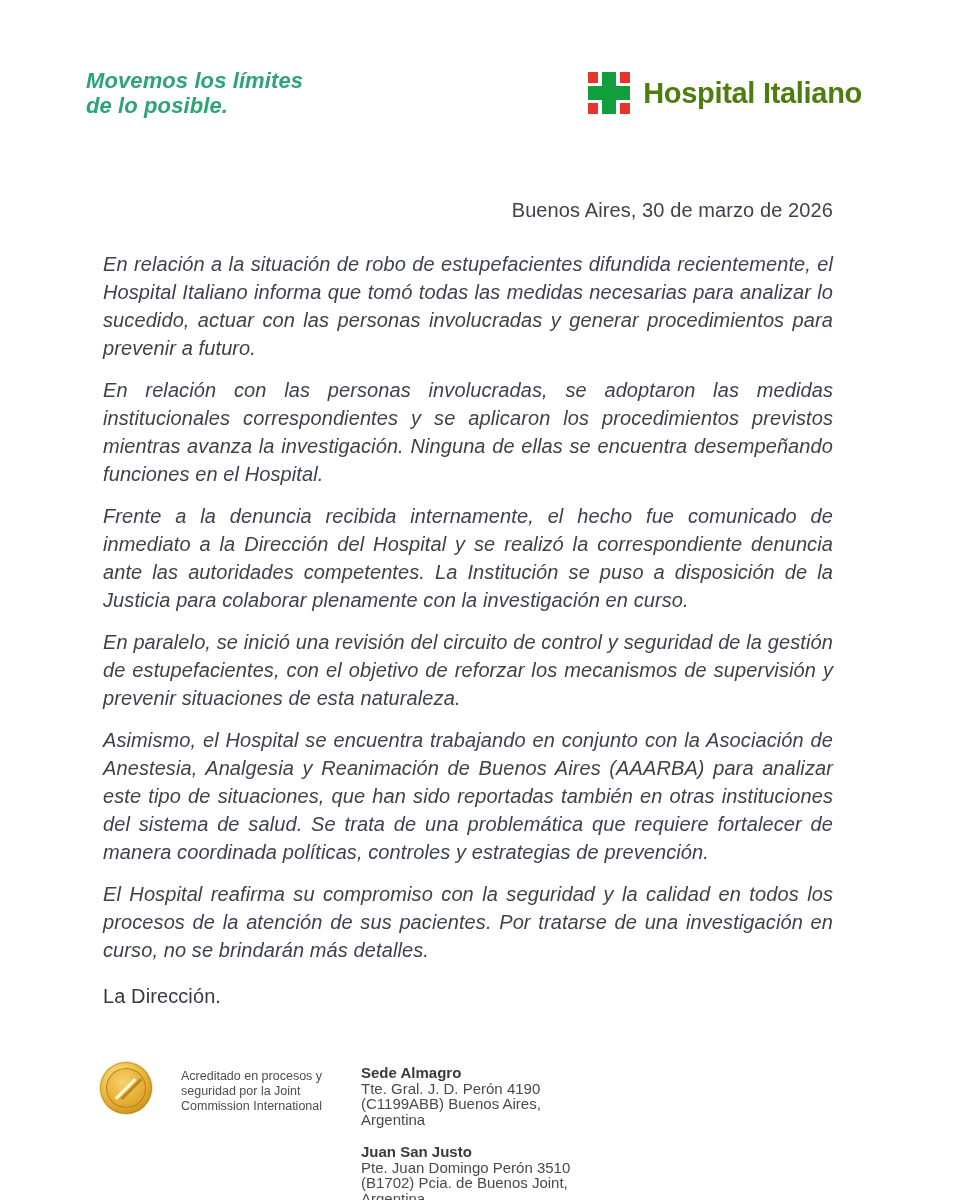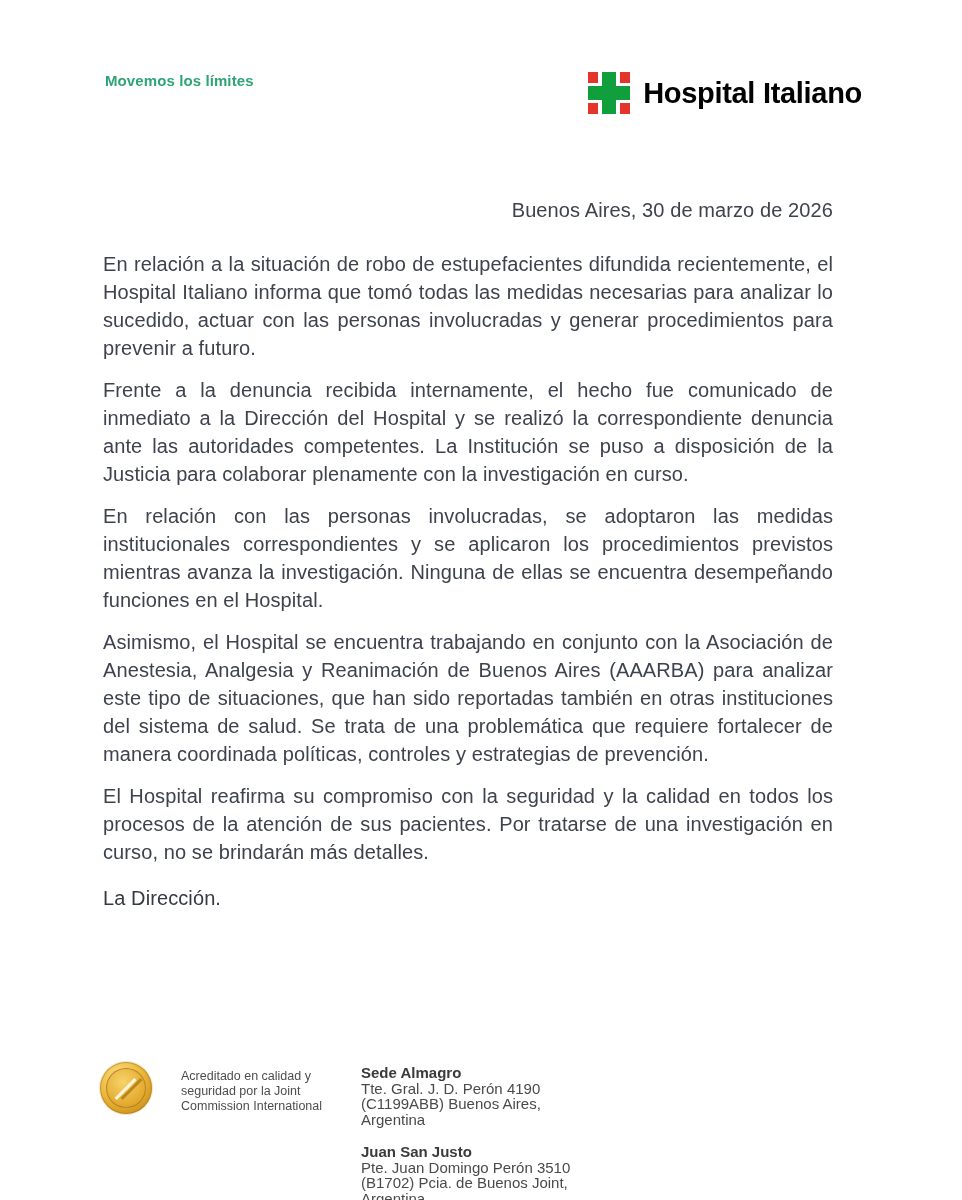--- a/index.html
+++ b/index.html
@@ -7,51 +7,52 @@
     width:962px;height:1200px;
     background:#ffffff;
     font-family:"Liberation Sans","DejaVu Sans",sans-serif;
     position:relative;
     overflow:hidden;
   }
   .page{position:absolute;inset:0;background:#fff;}
 
   
   .tagline{
-    position:absolute;left:105px;top:68px;
-    font-size:15px;line-height:25px;font-weight:700;
+    position:absolute;left:86px;top:68px;
+    font-size:22px;line-height:25px;font-weight:700;
     color:var(--brand-green,#2ea475);
     letter-spacing:.1px;
+    font-style:italic;
   }
   .brand{
     position:absolute;top:72px;right:100px;
     display:flex;align-items:center;gap:13px;
   }
   .logo-mark{position:relative;width:42px;height:42px;flex:0 0 auto;}
   .logo-mark .vbar{position:absolute;left:14px;top:0;width:14px;height:42px;background:var(--logo-green,#119e3c);}
   .logo-mark .hbar{position:absolute;top:14px;left:0;width:42px;height:14px;background:var(--logo-green,#119e3c);}
   .logo-mark .corner{position:absolute;width:10px;height:11px;background:var(--logo-red,#e5352b);}
   .logo-mark .tl{left:0;top:0;}
   .logo-mark .tr{right:0;top:0;}
   .logo-mark .bl{left:0;bottom:0;}
   .logo-mark .br{right:0;bottom:0;}
   .brand-name{
-    font-size:29px;font-weight:700;color:#000000;letter-spacing:-.3px;
+    font-size:29px;font-weight:700;color:#4d7c0f;letter-spacing:-.3px;
     white-space:nowrap;
   }
 
   
   .letter{
     position:absolute;left:103px;top:196px;width:730px;
     color:#3d424d;
     font-size:20px;line-height:28px;
     letter-spacing:.1px;
   }
   .dateline{text-align:right;margin:0 0 26px 0;}
-  .letter p{margin:0 0 14px 0;text-align:justify;}
+  .letter p{margin:0 0 14px 0;text-align:justify;font-style:italic;}
   .letter p.last{margin-bottom:18px;}
   .signature{font-weight:400;color:#343943;}
 
   
   .seal{
     position:absolute;left:100px;top:1062px;
     width:52px;height:52px;border-radius:50%;
     background:radial-gradient(circle at 38% 30%,#fce08b,#ecb93f 45%,var(--seal-gold,#d0941f) 78%,#b8811a);
     box-shadow:inset 0 0 0 1px rgba(158,108,14,.45), 0 0 0 1px rgba(220,180,80,.35);
   }
@@ -76,52 +77,54 @@
   .contact{position:absolute;left:618px;top:1068px;font-size:13px;line-height:19px;color:#4a4a4a;}
   .contact .web{font-weight:700;color:#3a3a3a;font-size:13.5px;}
 </style>
 </head>
 <body>
 
 <div class="page">
 
   <div class="tagline">
     <div>Movemos los límites</div>
+    <div>de lo posible.</div>
   </div>
 
   <div class="brand">
     <div class="logo-mark">
       <div class="vbar"></div>
       <div class="hbar"></div>
       <div class="corner tl"></div>
       <div class="corner tr"></div>
       <div class="corner bl"></div>
       <div class="corner br"></div>
     </div>
     <div class="brand-name">Hospital Italiano</div>
   </div>
 
   <div class="letter">
     <div class="dateline">Buenos Aires, 30 de marzo de 2026</div>
     <p>En relación a la situación de robo de estupefacientes difundida recientemente, el Hospital Italiano informa que tomó todas las medidas necesarias para analizar lo sucedido, actuar con las personas involucradas y generar procedimientos para prevenir a futuro.</p>
+    <p>En relación con las personas involucradas, se adoptaron las medidas institucionales correspondientes y se aplicaron los procedimientos previstos mientras avanza la investigación. Ninguna de ellas se encuentra desempeñando funciones en el Hospital.</p>
     <p>Frente a la denuncia recibida internamente, el hecho fue comunicado de inmediato a la Dirección del Hospital y se realizó la correspondiente denuncia ante las autoridades competentes. La Institución se puso a disposición de la Justicia para colaborar plenamente con la investigación en curso.</p>
-    <p>En relación con las personas involucradas, se adoptaron las medidas institucionales correspondientes y se aplicaron los procedimientos previstos mientras avanza la investigación. Ninguna de ellas se encuentra desempeñando funciones en el Hospital.</p>
+    <p>En paralelo, se inició una revisión del circuito de control y seguridad de la gestión de estupefacientes, con el objetivo de reforzar los mecanismos de supervisión y prevenir situaciones de esta naturaleza.</p>
     <p>Asimismo, el Hospital se encuentra trabajando en conjunto con la Asociación de Anestesia, Analgesia y Reanimación de Buenos Aires (AAARBA) para analizar este tipo de situaciones, que han sido reportadas también en otras instituciones del sistema de salud. Se trata de una problemática que requiere fortalecer de manera coordinada políticas, controles y estrategias de prevención.</p>
     <p class="last">El Hospital reafirma su compromiso con la seguridad y la calidad en todos los procesos de la atención de sus pacientes. Por tratarse de una investigación en curso, no se brindarán más detalles.</p>
     <div class="signature">La Dirección.</div>
   </div>
 
   <div class="seal">
     <div class="seal-inner">
       <div class="seal-stripe"></div>
       <div class="seal-stripe s2"></div>
     </div>
   </div>
 
-  <div class="accreditation">Acreditado en calidad y seguridad por la Joint Commission International</div>
+  <div class="accreditation">Acreditado en procesos y seguridad por la Joint Commission International</div>
 
   <div class="addresses">
     <div class="sede">
       <div class="sede-title">Sede Almagro</div>
       <div>Tte. Gral. J. D. Perón 4190</div>
       <div>(C1199ABB) Buenos Aires, Argentina</div>
     </div>
     <div class="sede">
       <div class="sede-title">Juan San Justo</div>
       <div>Pte. Juan Domingo Perón 3510</div>

